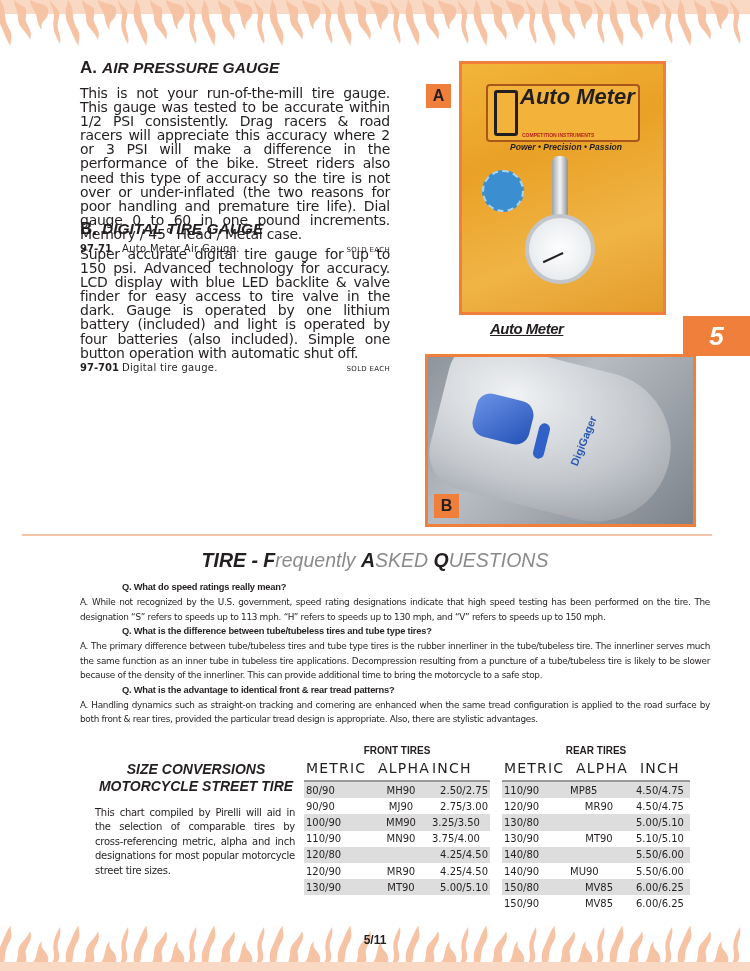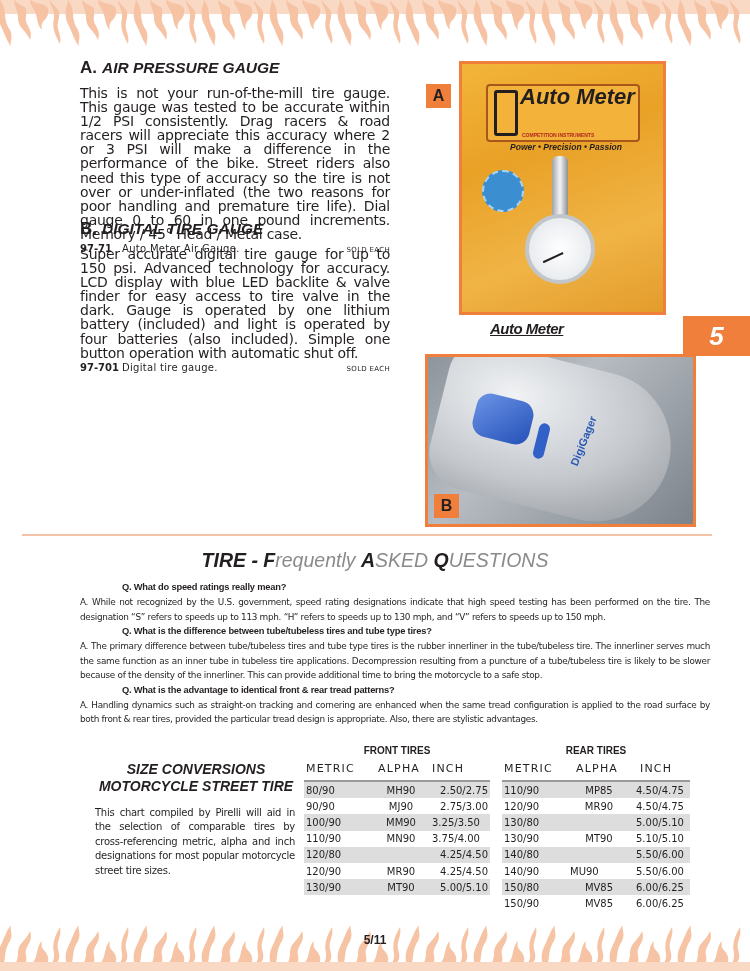--- a/index.html
+++ b/index.html
@@ -23,21 +23,21 @@
   .divider{left:22px;top:534px;width:690px;height:2px;background:#f3c3a8;}
   .faq-title{left:0;width:750px;top:549px;text-align:center;font-size:19.5px;font-weight:bold;font-style:italic;color:#5a5a5a;}
   .faq-title .hl{color:#231f20;}
   .faq-title .lt{color:#8a8a8a;font-weight:normal;}
   .faq-q{font-family:"Liberation Sans",sans-serif;font-size:9.3px;font-weight:bold;padding-left:42px;line-height:14px;height:15px;letter-spacing:-0.2px;}
   .faq-a{font-family:"DejaVu Sans",sans-serif;font-size:8.9px;line-height:14.5px;text-align:justify;letter-spacing:-0.3px;}
   .conv-title{left:96px;top:761px;width:200px;text-align:center;font-size:14px;font-weight:bold;font-style:italic;line-height:17px;color:#231f20;}
   .conv-desc{left:95px;top:806px;width:200px;font-family:"DejaVu Sans",sans-serif;font-size:10px;line-height:14.4px;text-align:justify;letter-spacing:-0.25px;}
   table.tire{border-collapse:collapse;font-family:"DejaVu Sans",sans-serif;font-size:10px;color:#231f20;}
   table.tire caption{font-family:"Liberation Sans",sans-serif;font-weight:bold;font-size:10px;padding-bottom:3px;}
-  table.tire th{font-weight:normal;letter-spacing:1.2px;font-size:11px;text-align:left;height:18px;padding:0 0 3px 2px;border-bottom:2px solid #9a9a9a;}
+  table.tire th{font-weight:normal;letter-spacing:1.2px;font-size:14px;text-align:left;height:18px;padding:0 0 3px 2px;border-bottom:2px solid #9a9a9a;}
   table.tire td{height:16.2px;padding:0 2px;}
   table.tire tr.shade td{background:#dddddd;}
   .page-num{left:0;width:750px;top:933px;text-align:center;font-size:12px;font-weight:bold;font-family:"Liberation Sans",sans-serif;}
 </style>
 </head>
 <body>
 
 <div class="flames top">
   <svg width="750" height="50" viewBox="0 0 750 50">
     <defs>
@@ -205,21 +205,21 @@
   <thead>
       <tr>
     <th>METRIC</th>
     <th style="padding-left:8px">ALPHA</th>
     <th style="padding-left:10px">INCH</th>
   </tr>
     </thead>
   <tbody>
     <tr class="shade">
         <td>110/90</td>
-        <td style="text-align:center">MP85</td>
+        <td style="">MP85</td>
         <td style="padding-left:6px">4.50/4.75</td>
       </tr>
     <tr>
         <td>120/90</td>
         <td style="text-align:center">MR90</td>
         <td style="padding-left:6px">4.50/4.75</td>
       </tr>
     <tr class="shade">
         <td>130/80</td>
         <td style="text-align:center"></td>

